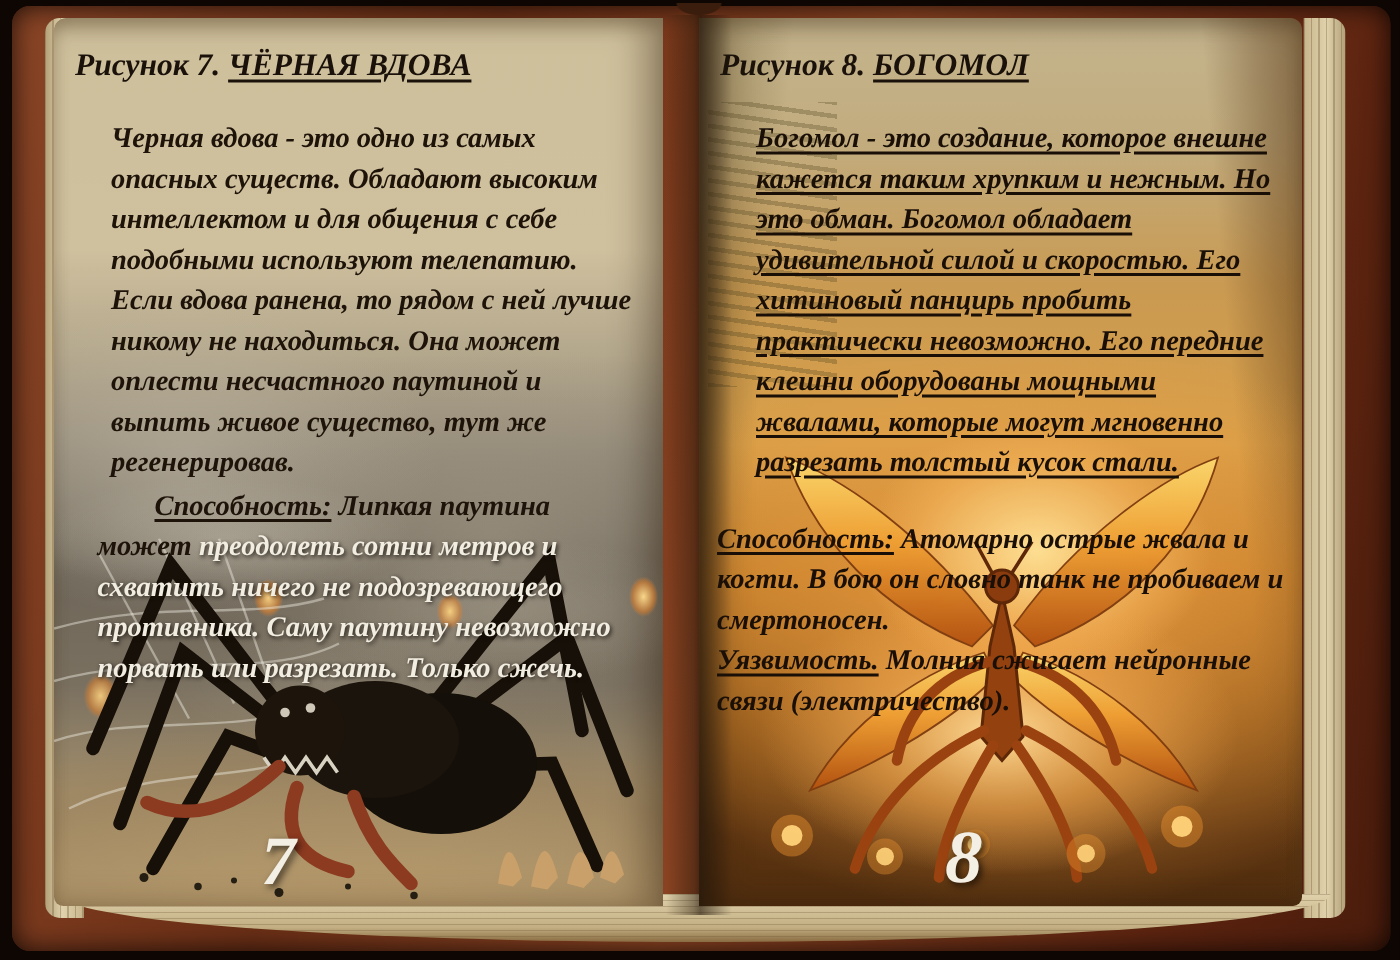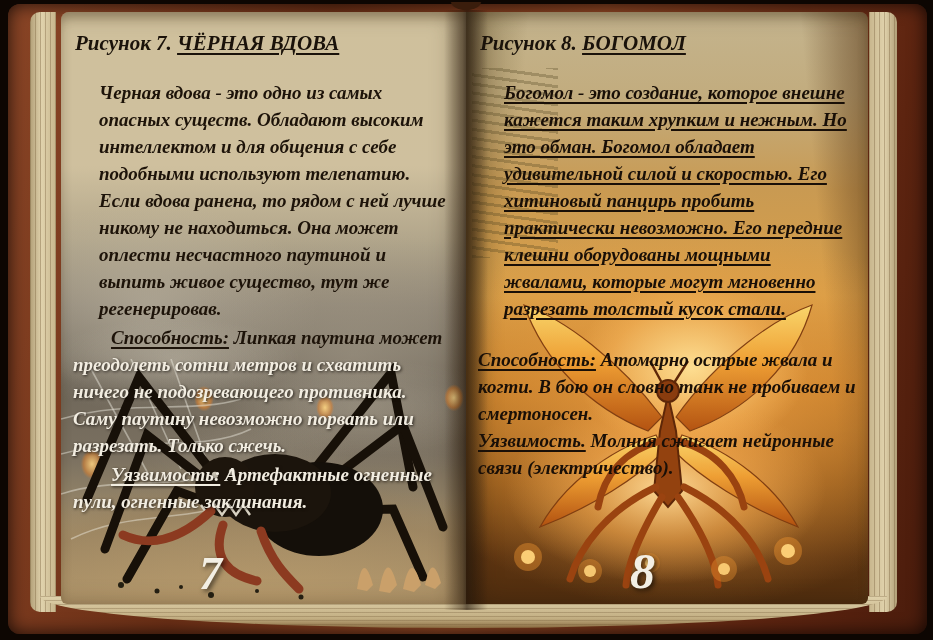--- a/index.html
+++ b/index.html
@@ -25,21 +25,21 @@
     position:absolute;left:444px;top:10px;width:44px;bottom:30px;z-index:5;pointer-events:none;
     background:linear-gradient(90deg,rgba(40,25,10,0) 0%,rgba(40,25,10,.45) 42%,rgba(30,18,8,.6) 52%,rgba(40,25,10,0) 100%);
   }
   .spine-notch{
     position:absolute;left:440px;top:2px;width:52px;height:16px;z-index:6;
     background:radial-gradient(26px 14px at 50% 0%,#3a1d0c 55%,rgba(58,29,12,0) 60%);
   }
   
   .page{position:absolute;top:12px;height:592px;overflow:hidden;z-index:2;}
   .page-left{
-    left:61px;width:406px;border-radius:8px 0 0 6px;
+    left:36px;width:406px;border-radius:8px 0 0 6px;
     background:
       radial-gradient(500px 190px at 50% 104%, rgba(186,156,108,.9), rgba(150,120,80,.35) 60%, rgba(0,0,0,0) 78%),
       radial-gradient(280px 180px at 72% 58%, rgba(168,158,140,.5), rgba(0,0,0,0) 72%),
       radial-gradient(240px 150px at 22% 50%, rgba(198,190,172,.5), rgba(0,0,0,0) 70%),
       linear-gradient(180deg,#cfc09c 0%,#cfc09e 26%,#b3a78c 38%,#8d8474 50%,#6f675a 63%,#7a7060 75%,#a18e6c 87%,#b7a076 100%);
     box-shadow:inset -14px 0 22px rgba(50,32,14,.35), inset 0 6px 10px rgba(80,60,30,.3);
   }
   .page-right{
     left:466px;width:402px;border-radius:0 8px 6px 0;
     background:
@@ -144,23 +144,22 @@
             <circle cx="196" cy="232" r="2"></circle>
         </g>
       </g>
     </svg>
 
     <div class="page-text">
       <h2 class="title"><span>Рисунок 7. </span><span class="u">ЧЁРНАЯ ВДОВА</span></h2>
 
       <p class="body mt">Черная вдова - это одно из самых опасных существ. Обладают высоким интеллектом и для общения с себе подобными используют телепатию. Если вдова ранена, то рядом с ней лучше никому не находиться. Она может оплести несчастного паутиной и выпить живое существо, тут же регенерировав.</p>
 
-      <p class="body indent" style="margin-top:2px;"><span class="u">Способность:</span><span> Липкая паутина может</span><span class="light"> преодолеть сотни метров и схватить ничего не подозревающего противника. Саму паутину невозможно порвать или разрезать. Только сжечь.</span></p>
-
-      <p class="body indent light" style="margin-top:2px;"><span class="u">Уязвимость:</span><span> Артефактные огненные пули, огненные заклинания.</span></p>
+      <p class="body indent" style="margin-top:2px;margin-left:17px;"><span class="u">Способность:</span><span> Липкая паутина может</span><span class="light"> преодолеть сотни метров и схватить ничего не подозревающего противника. Саму паутину невозможно порвать или разрезать. Только сжечь.</span></p>
+
     </div>
 
     <div class="page-number page-number-left">7</div>
   </div>
 
   <div class="page page-right right">
     <div class="grass-texture"></div>
 
     <svg class="art art-right" viewBox="0 0 402 305" preserveAspectRatio="none">
       <defs>

